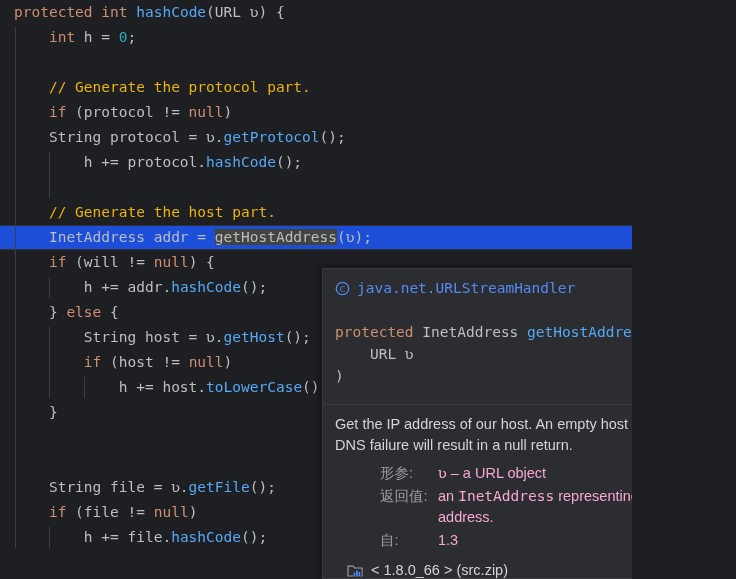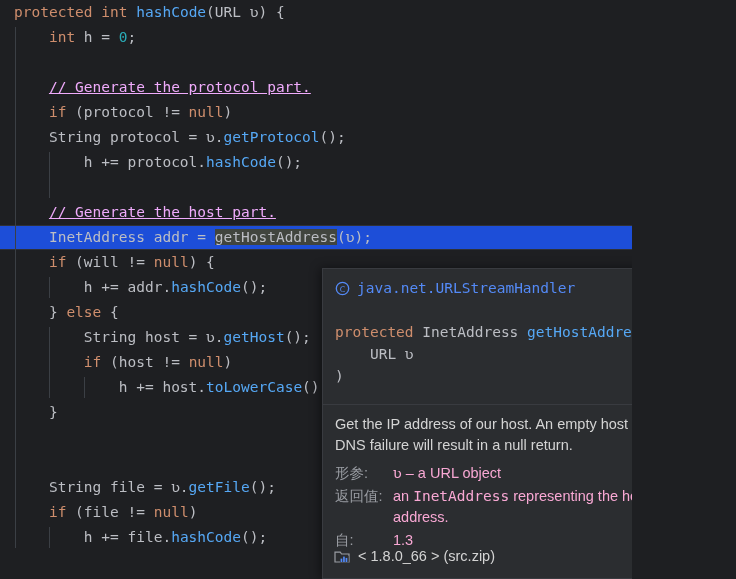--- a/index.html
+++ b/index.html
@@ -59,21 +59,21 @@
     position: absolute;
     width: 1px;
     background: #3b3f45;
     z-index: 1;
   }
 
   
   .kw   { color: #cf8e6d; }
   .num  { color: #2aacb8; }
   .mth  { color: #56a8f5; }
-  .cmt  { color: #f0abfc; text-decoration: underline; }
+  .cmt  { color: #eab308; }
   .id   { color: #bcbec4; }
   .hl   { background: #41453e; }
 
   
   .doc-popup {
     position: absolute;
     left: 322px;
     top: 268px;
     width: 414px;
     height: 311px;
@@ -126,34 +126,35 @@
     display: flex;
     align-items: flex-start;
     margin-bottom: 2px;
   }
   .doc-tag-label {
     color: #9a9da3;
     flex: 0 0 auto;
     min-width: 58px;
     font-family: "Liberation Sans", sans-serif;
     font-size: 14.5px;
+    margin-left: 45px;
   }
   .doc-tag-val {
     flex: 1 1 auto;
     color: #f9a8d4;
   }
   .mono { font-family: "DejaVu Sans Mono", monospace; }
 
   .doc-footer {
     position: absolute;
     left: 0; right: 0; bottom: 0;
     height: 30px;
     display: flex;
-    align-items: flex-start;
-    padding: 0 10px 0 11px;
+    align-items: flex-end;
+    padding: 0 10px 0 24px;
     box-sizing: border-box;
   }
   .doc-footer-left {
     display: flex;
     align-items: center;
     gap: 7px;
     flex: 1 1 auto;
     font-family: "Liberation Sans", sans-serif;
     font-size: 14.5px;
     color: #d4d4d4;

